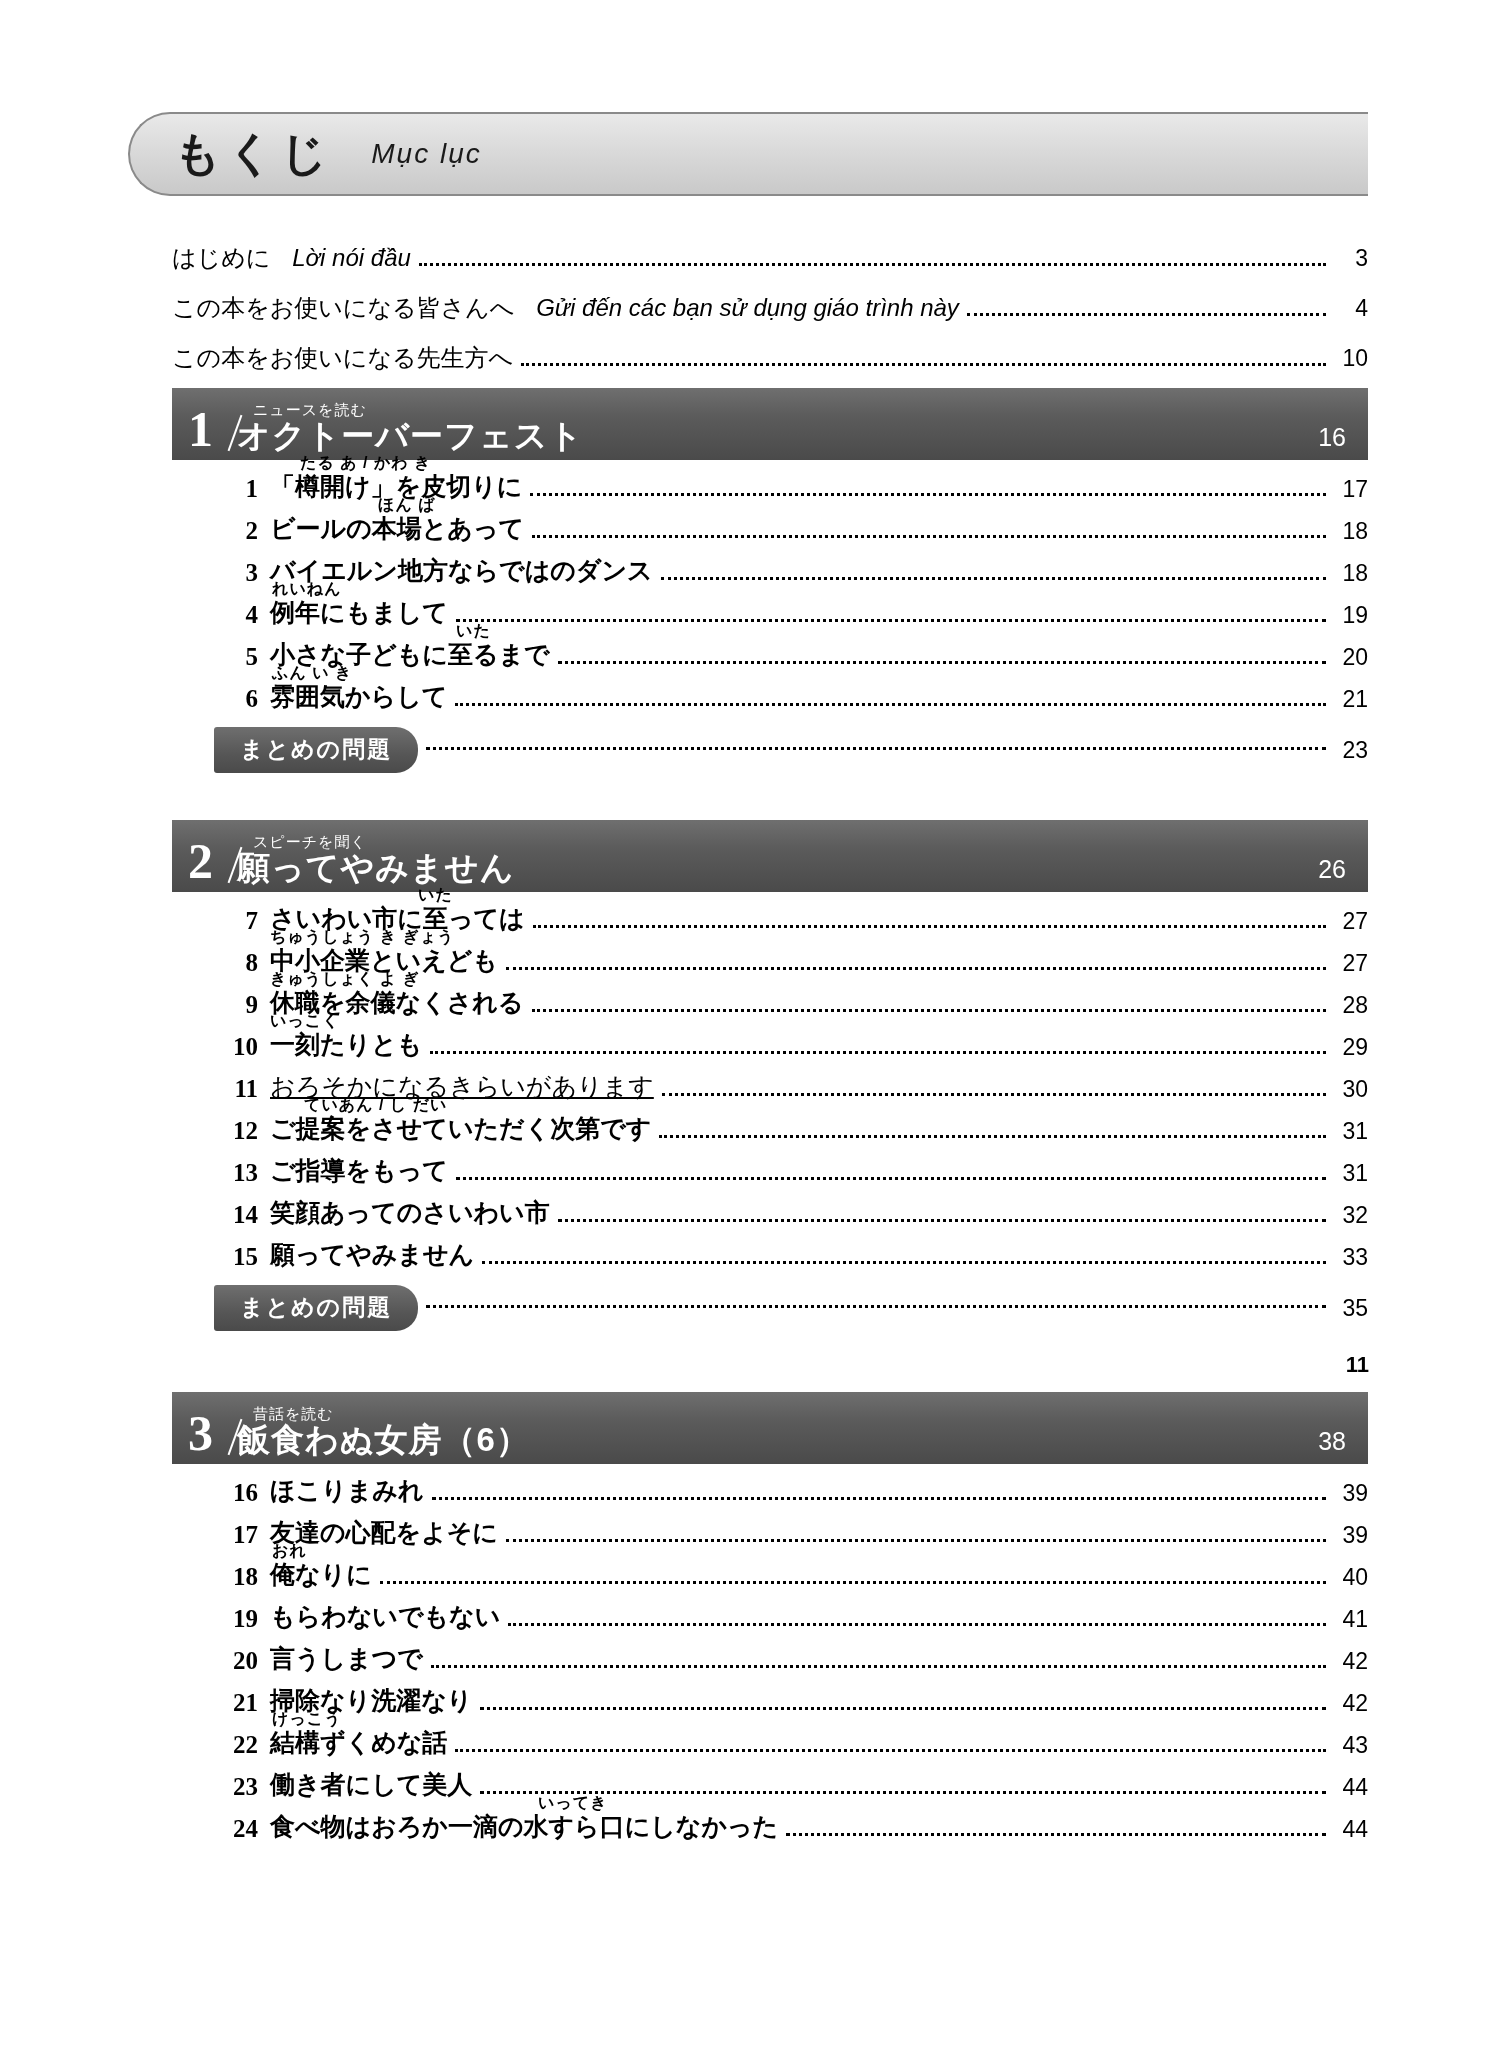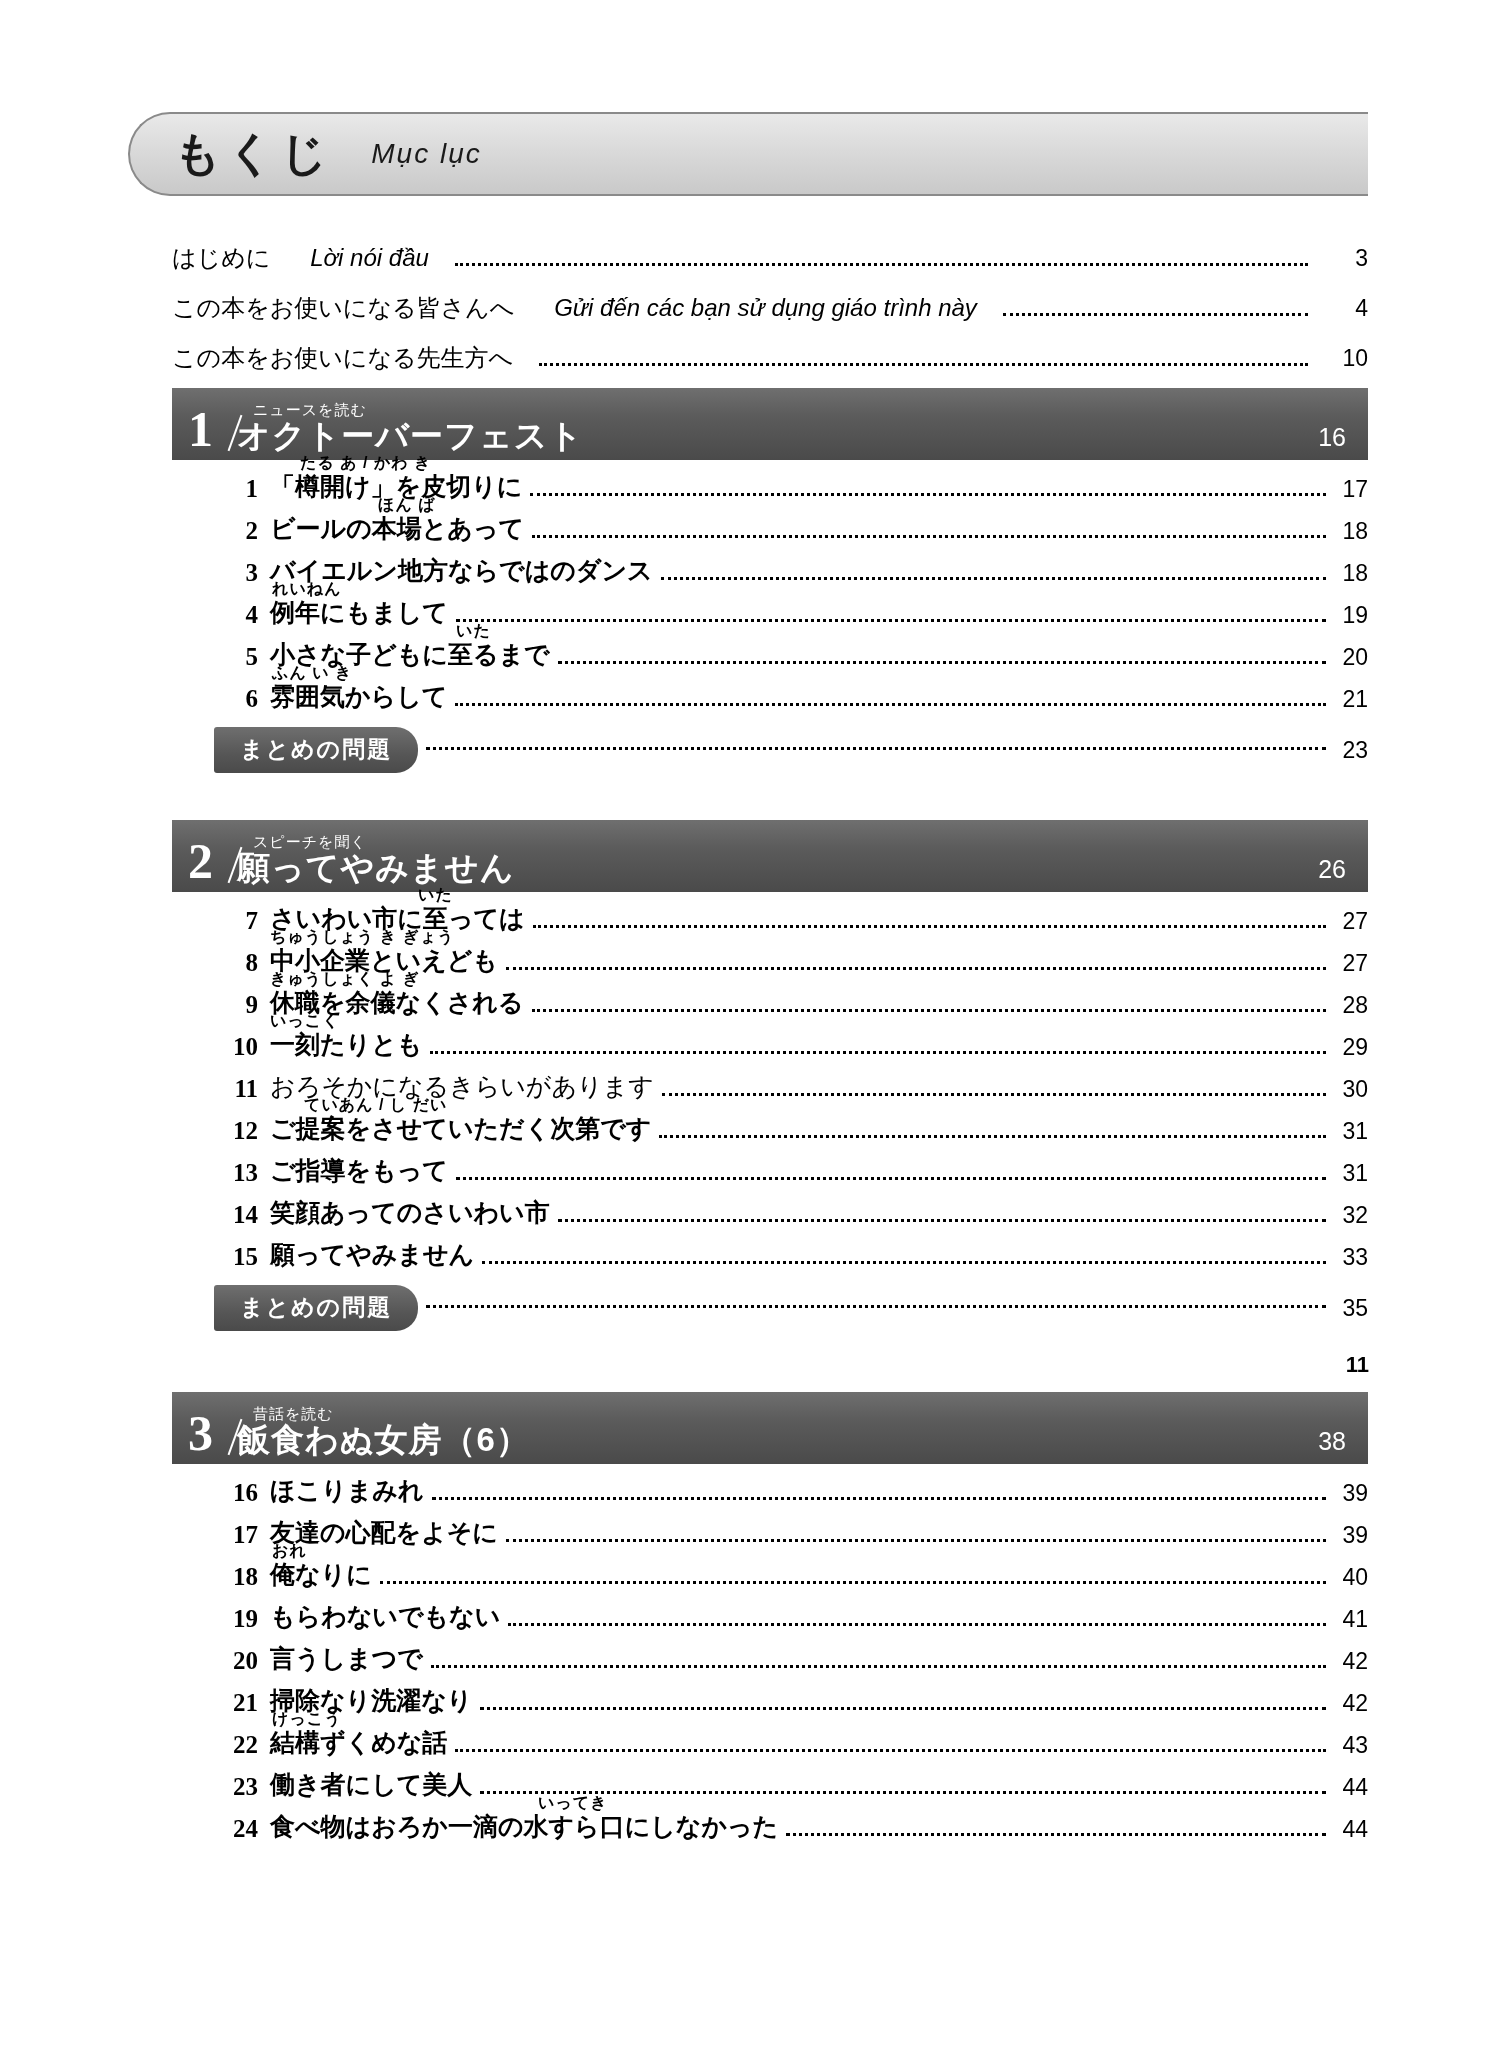--- a/index.html
+++ b/index.html
@@ -60,21 +60,20 @@
     left: 172px;
     top: 242px;
     width: 1196px;
   }
   .front-row {
     display: flex;
     align-items: baseline;
     font-size: 24px;
     margin-bottom: 18px;
     white-space: nowrap;
-    gap: 18px;
   }
   .front-jp { font-weight: normal; }
   .front-vn {
     font-style: italic;
     margin-left: 22px;
   }
   .dots {
     flex: 1;
     border-bottom: 3px dotted #000;
     margin: 0 8px 7px 8px;
@@ -161,21 +160,21 @@
     display: inline-block;
   }
   .item-title .ruby {
     position: absolute;
     top: -17px;
     font-size: 16px;
     font-weight: bold;
     letter-spacing: 1px;
     white-space: nowrap;
   }
-  .item-title.thin { font-weight: normal; }
+  .item-title.thin { font-weight: normal; text-decoration: underline; }
 
   
   .summary-row {
     display: flex;
     align-items: center;
     margin-top: 14px;
     padding-left: 42px;
   }
   .summary-pill {
     background: linear-gradient(to bottom, #6f6f6f 0%, #565656 60%, #4a4a4a 100%);

